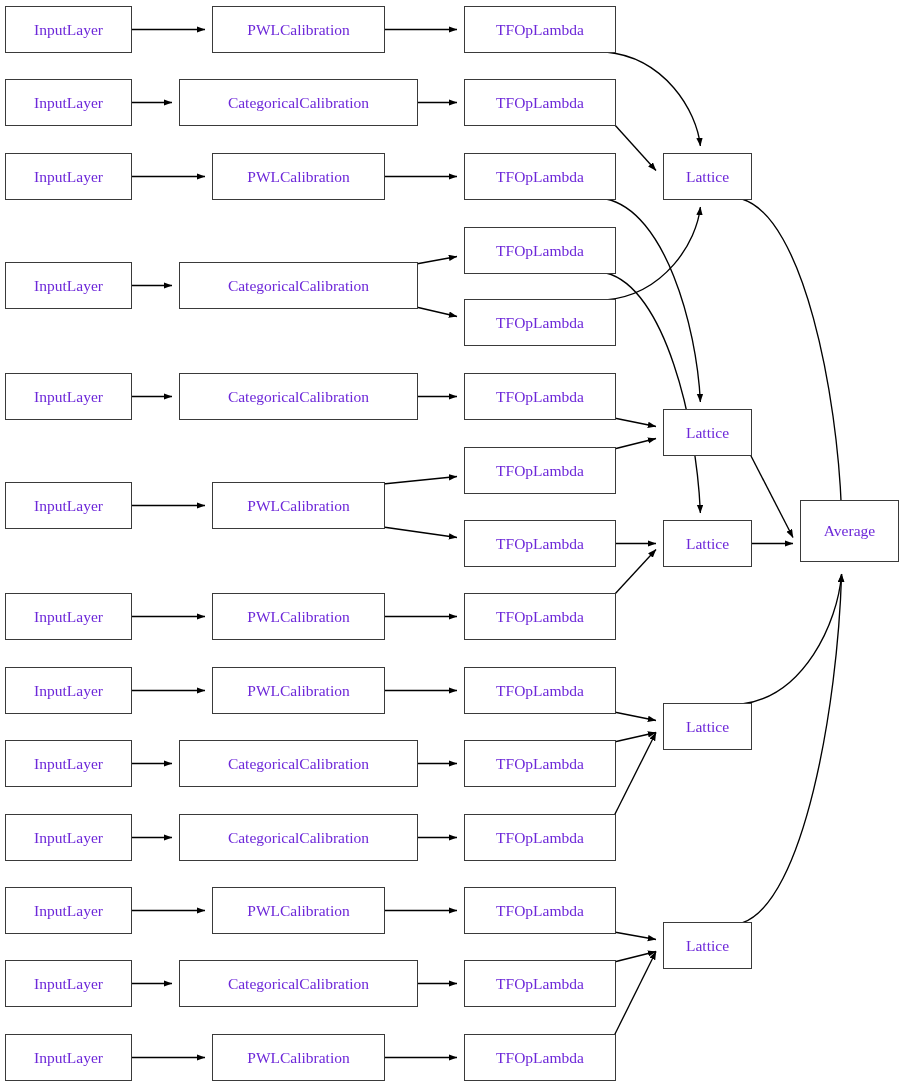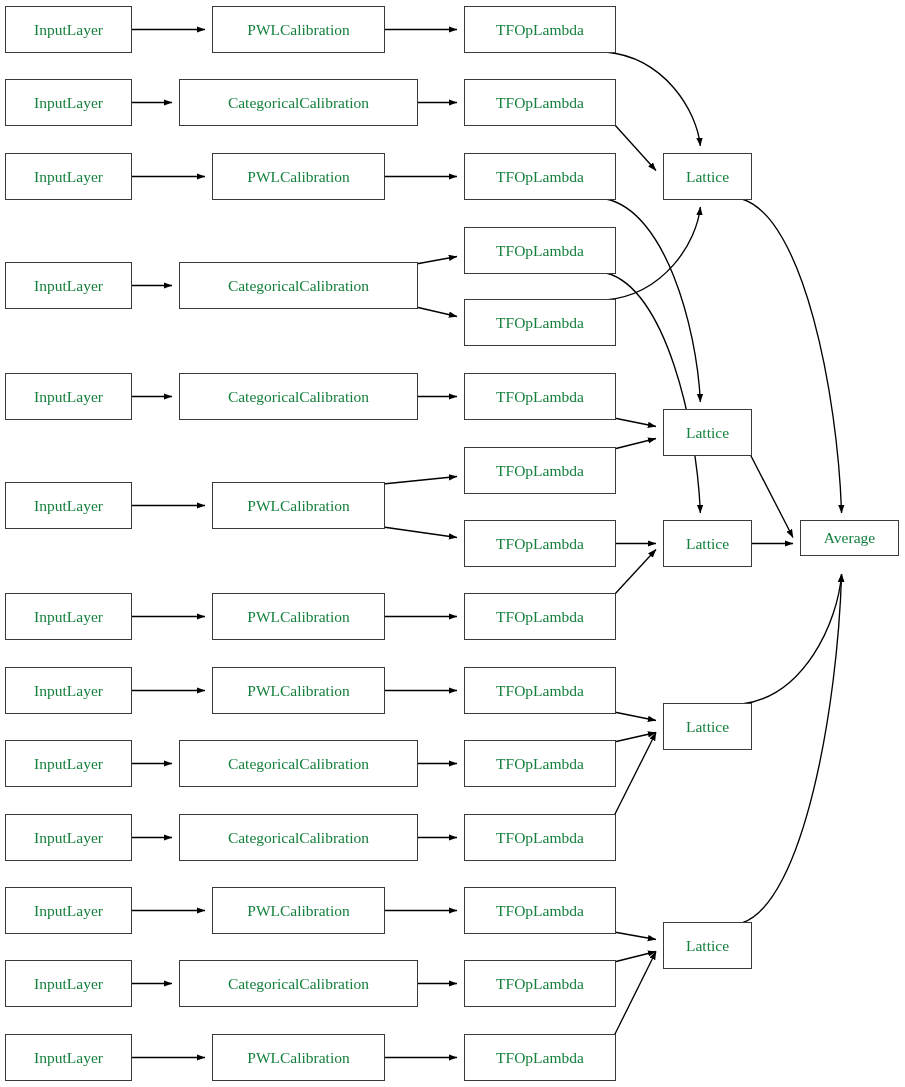--- a/index.html
+++ b/index.html
@@ -1,20 +1,20 @@
 <!DOCTYPE html>
 <html><head>
 <meta charset="utf-8">
 <style>
   html,body{margin:0;padding:0;background:#ffffff;}
   #canvas{position:relative;width:905px;height:1087px;background:#ffffff;
           font-family:"Liberation Serif","DejaVu Serif",serif;overflow:hidden;}
   .node{position:absolute;box-sizing:border-box;border:1px solid #3a3a3a;
         background:#ffffff;display:flex;align-items:center;justify-content:center;
-        font-size:15.5px;color:#15803d;white-space:nowrap;line-height:1;}
+        font-size:15.5px;color:#6d28d9;white-space:nowrap;line-height:1;}
   #edges{position:absolute;left:0;top:0;width:905px;height:1087px;pointer-events:none;}
 </style>
 </head>
 <body>
 
 <div id="canvas">
   <svg id="edges" viewBox="0 0 905 1087" xmlns="http://www.w3.org/2000/svg">
     <defs>
       <marker id="ah" markerWidth="9" markerHeight="9" refX="8.2" refY="3.2" orient="auto" markerUnits="userSpaceOnUse">
         <path d="M0,0 L8.4,3.2 L0,6.4 z" fill="#000000"></path>
@@ -203,17 +203,17 @@
       </div>
       <div class="node" style="left: 663px; top: 520px; width: 89px; height: 47px;">
         <span>Lattice</span>
       </div>
       <div class="node" style="left: 663px; top: 703px; width: 89px; height: 47px;">
         <span>Lattice</span>
       </div>
       <div class="node" style="left: 663px; top: 922px; width: 89px; height: 47px;">
         <span>Lattice</span>
       </div>
-      <div class="node" style="left: 800px; top: 520px; width: 99px; height: 36px;">
+      <div class="node" style="left: 800px; top: 500px; width: 99px; height: 62px;">
         <span>Average</span>
       </div>
     </div>
 </div>
 
 </body></html>

